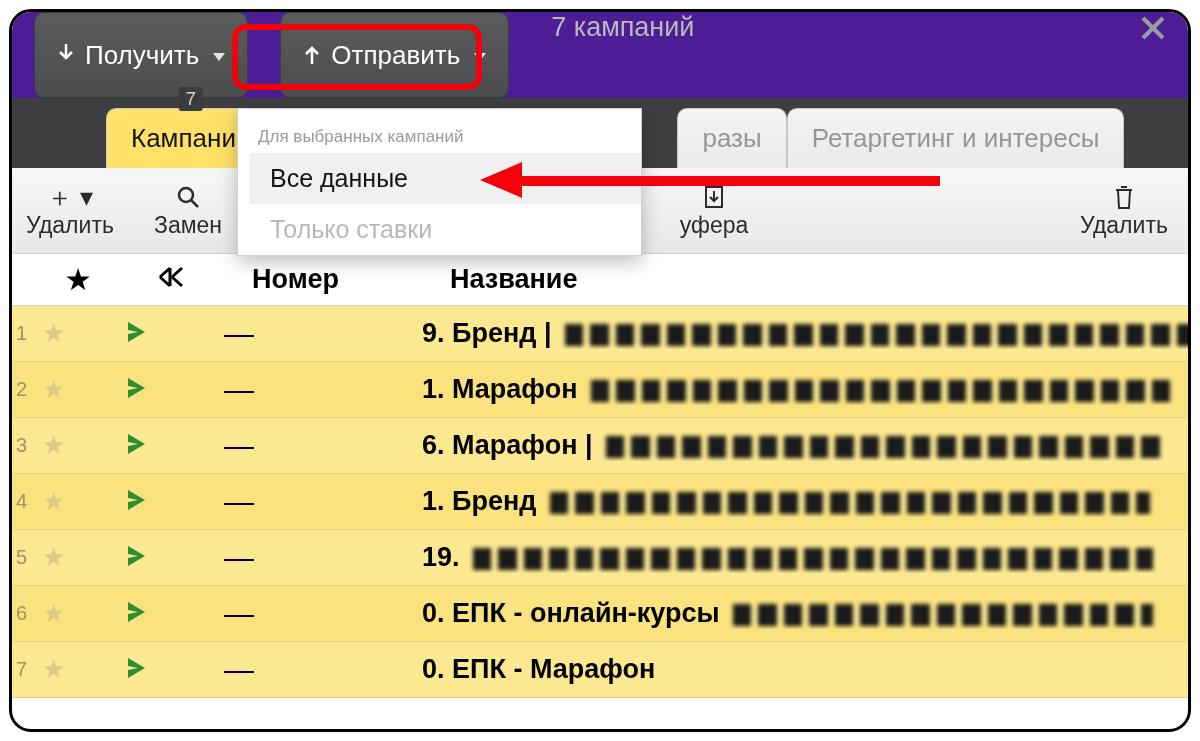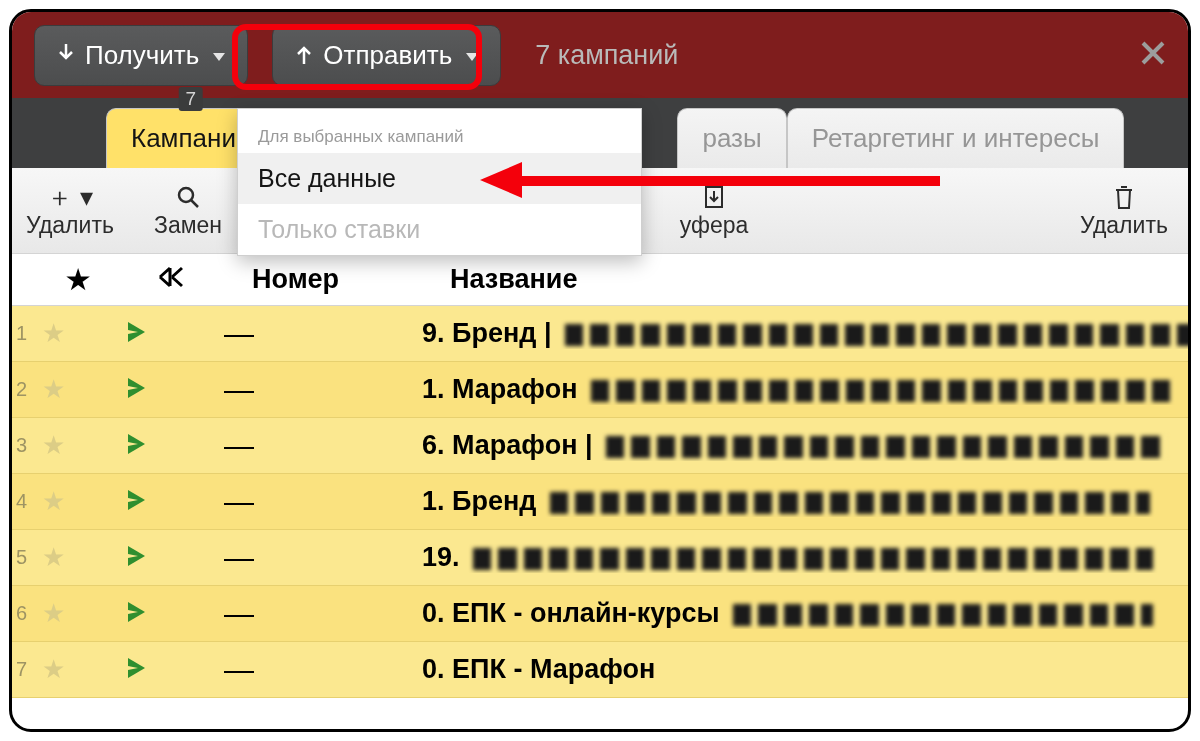--- a/index.html
+++ b/index.html
@@ -15,26 +15,25 @@
   .frame {
     position:absolute;
     left:9px; top:9px; width:1182px; height:723px;
     border:3px solid #000;
     border-radius:22px;
     overflow:hidden;
     background:#fff;
   }
   
   .topbar {
-    background:#7f1d1d;
+    background:#4c1d95;
     height:86px;
     display:flex;
-    align-items:center;
     padding:0 22px;
-    gap:24px;
+    gap:32px;
   }
   .tb-btn {
     display:flex;
     align-items:center;
     gap:10px;
     color:#fff;
     font-size:26px;
     padding:14px 22px;
     border-radius:10px;
     background:linear-gradient(#5a5b5c,#4c4d4e);
@@ -196,20 +195,21 @@
   .dd-head {
     color:#9a9a9a;
     font-size:17px;
     padding:18px 20px 6px;
   }
   .dd-item {
     font-size:25px;
     color:#141414;
     padding:11px 20px;
     cursor:pointer;
+    margin-left:12px;
   }
   .dd-item.hover { background:#f0f0f0; }
   .dd-item.disabled { color:#b8b8b8; cursor:default; }
   .dropdown .dd-last { padding-bottom:18px; }
   
   .arrow {
     position:absolute;
     left:468px; top:150px;
     width:460px; height:36px;
     z-index:40;

